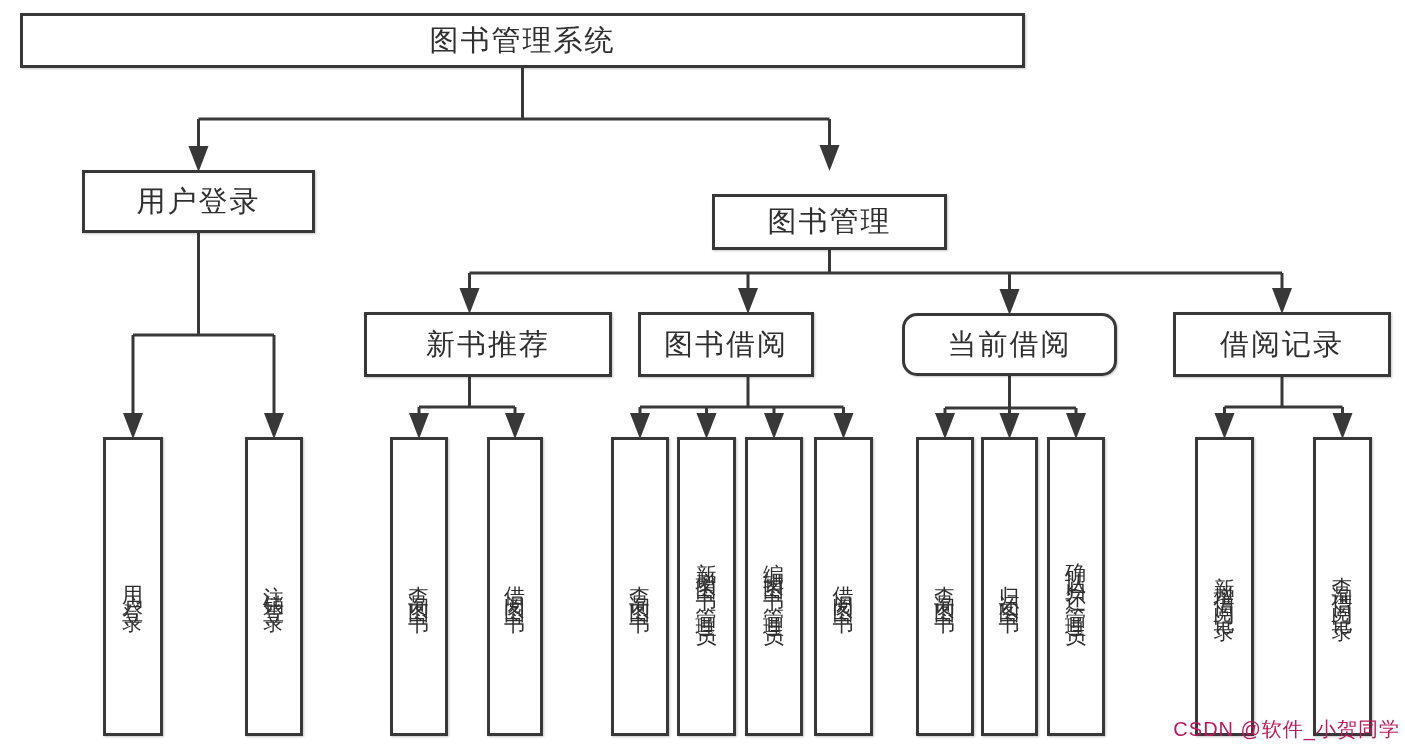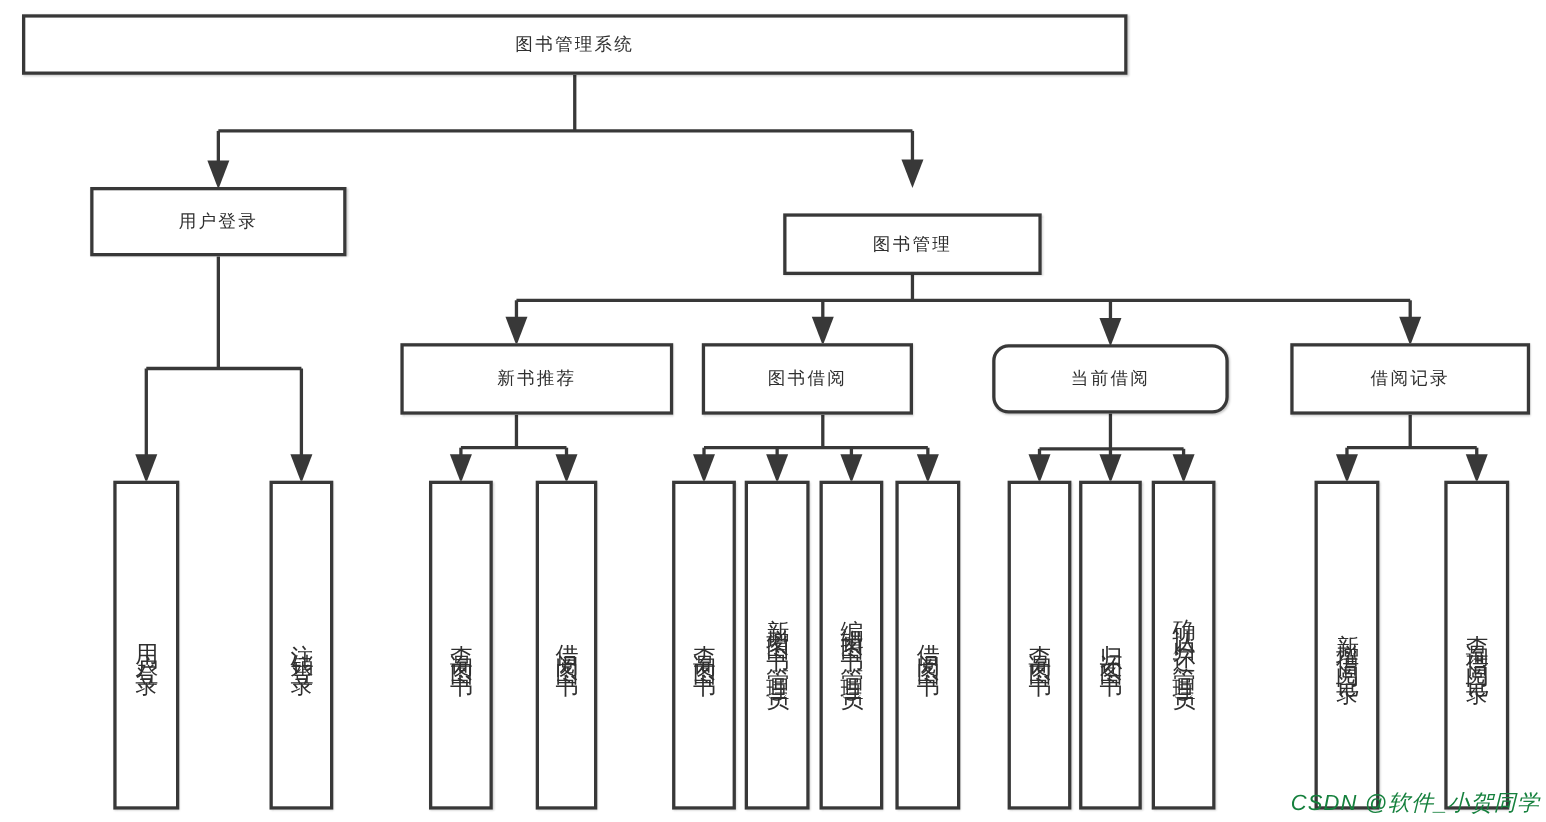--- a/index.html
+++ b/index.html
@@ -23,41 +23,40 @@
     background: #ffffff;
     border: 3px solid #383838;
     box-shadow: 1px 1px 2px rgba(0,0,0,0.22);
     display: flex;
     align-items: center;
     justify-content: center;
     color: #2f2f2f;
     z-index: 2;
   }
   .node.h-box {
-    font-size: 16px;
+    font-size: 29px;
     letter-spacing: 2px;
     white-space: nowrap;
   }
   .node.v-box span {
     writing-mode: vertical-rl;
     font-size: 21px;
     letter-spacing: 9px;
     line-height: 1;
     white-space: nowrap;
   }
   #watermark {
     position: absolute;
     right: 5px;
     top: 716px;
     font-size: 20px;
-    color: #15803d;
+    color: #be185d;
     letter-spacing: 1px;
     z-index: 5;
     white-space: nowrap;
-    font-style: italic;
   }
 </style>
 </head>
 <body>
 
 <div id="stage">
   <svg id="connector-layer" viewBox="0 0 1405 747" xmlns="http://www.w3.org/2000/svg">
       <line x1="522.5" y1="68" x2="522.5" y2="119" stroke="#383838" stroke-width="3"></line>
       <line x1="198.5" y1="119" x2="829.5" y2="119" stroke="#383838" stroke-width="3"></line>
       <line x1="198.5" y1="119" x2="198.5" y2="150" stroke="#383838" stroke-width="3"></line>
@@ -117,21 +116,21 @@
     </div>
     <div class="node h-box" style="left: 82px; top: 170px; width: 233px; height: 63px;">
       <span>用户登录</span>
     </div>
     <div class="node h-box" style="left: 712px; top: 169px; width: 235px; height: 56px; margin-top: 25px;">
       <span>图书管理</span>
     </div>
     <div class="node h-box" style="left: 364px; top: 312px; width: 248px; height: 65px;">
       <span>新书推荐</span>
     </div>
-    <div class="node h-box" style="left: 638px; top: 312px; width: 192px; height: 65px;">
+    <div class="node h-box" style="left: 638px; top: 312px; width: 176px; height: 65px;">
       <span>图书借阅</span>
     </div>
     <div class="node h-box" style="left: 902px; top: 313px; width: 215px; height: 63px; border-radius: 15px;">
       <span>当前借阅</span>
     </div>
     <div class="node h-box" style="left: 1173px; top: 312px; width: 218px; height: 65px;">
       <span>借阅记录</span>
     </div>
     <div class="node v-box" style="left: 103px; top: 437px; width: 60px; height: 299px;">
       <span>用户登录</span>

